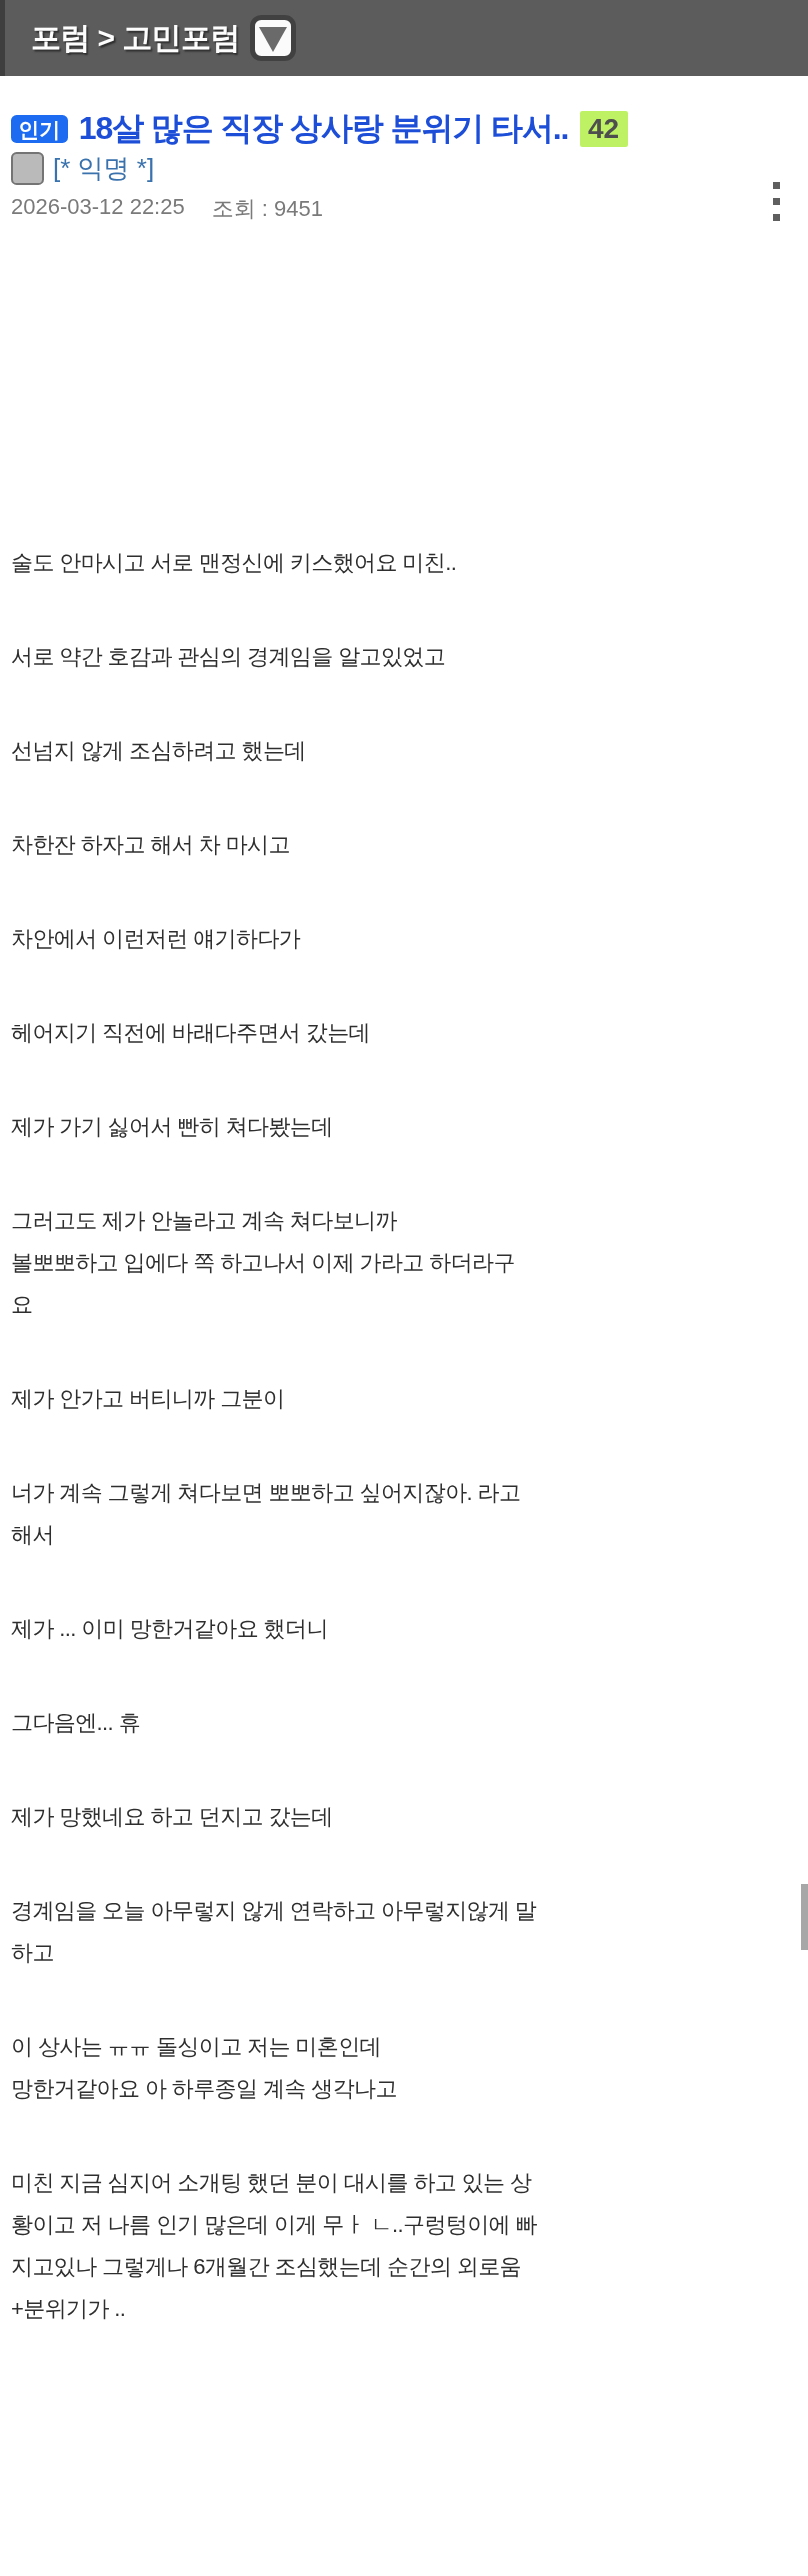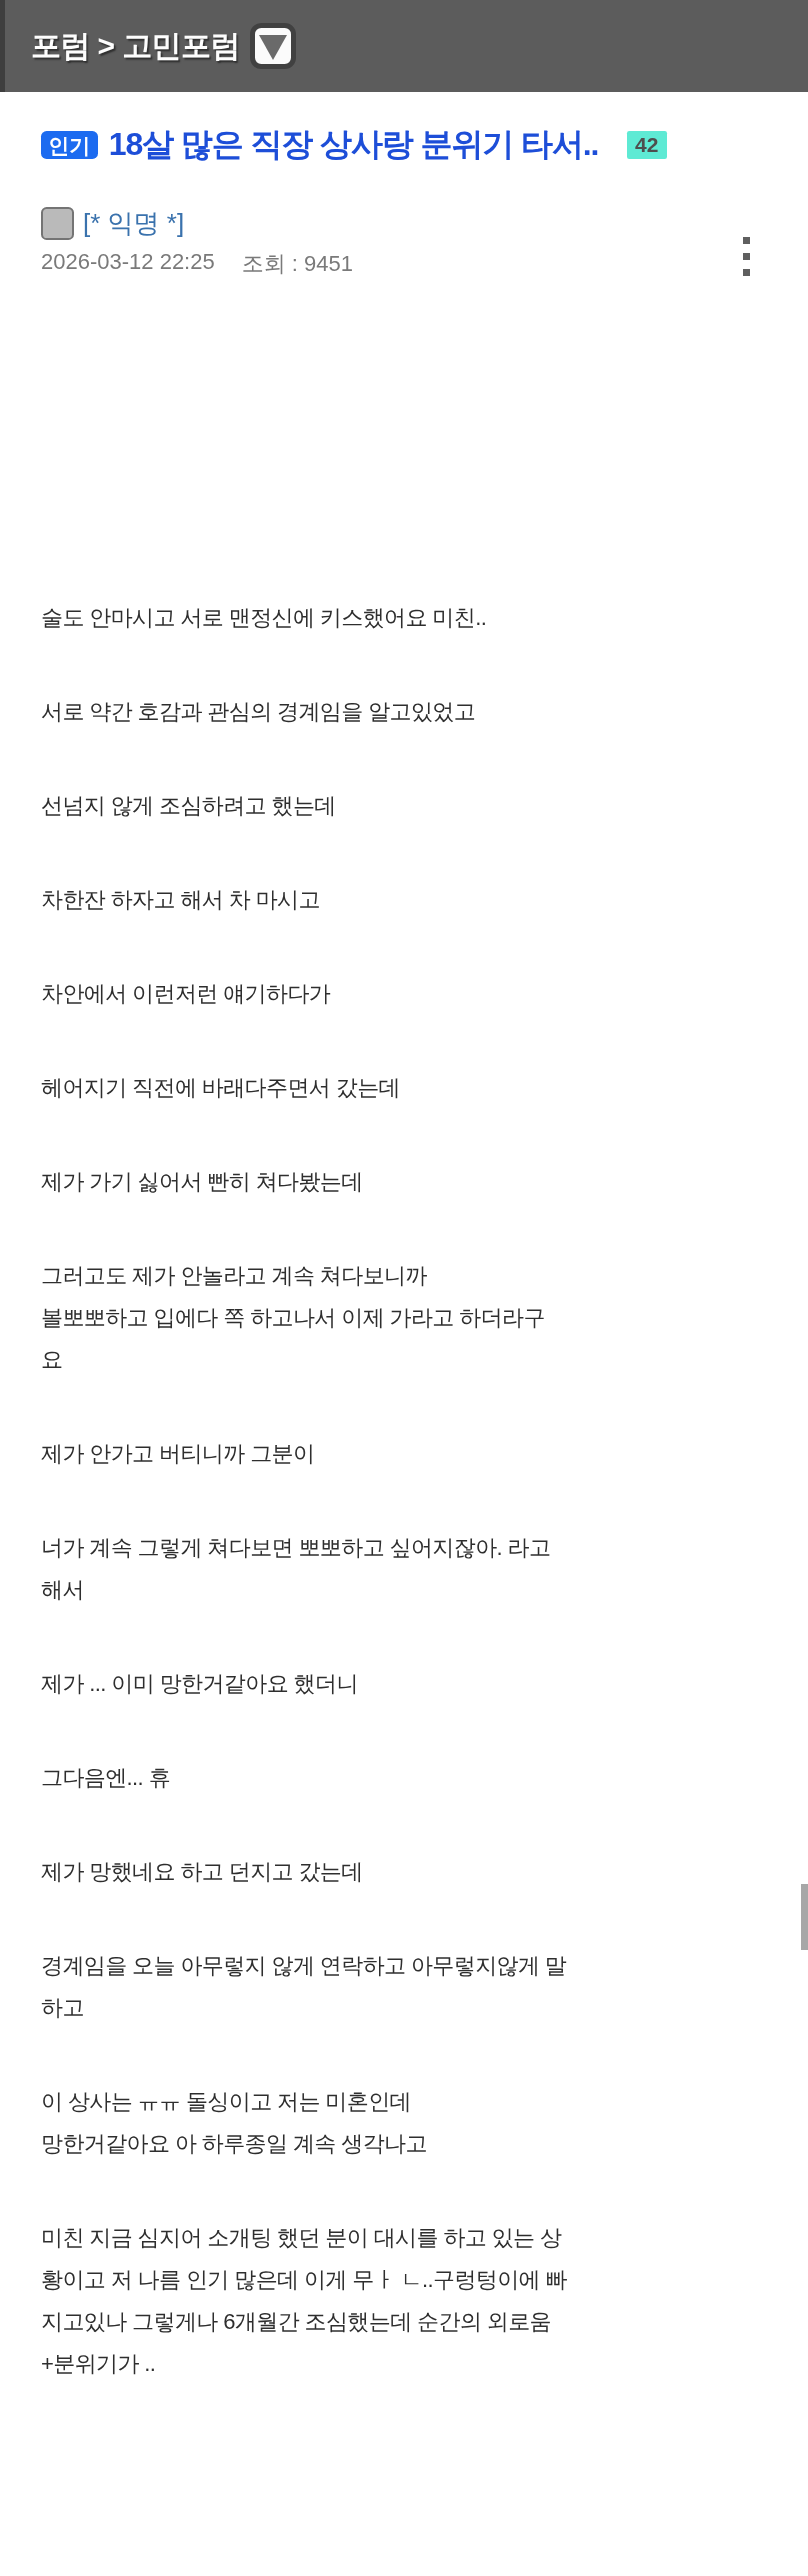--- a/index.html
+++ b/index.html
@@ -6,21 +6,21 @@
   body {
     width:808px; height:2576px;
     background:#ffffff;
     font-family:"Liberation Sans", sans-serif;
     position:relative;
     overflow:hidden;
   }
 
   
   .header {
-    height:92px;
+    height:76px;
     background:#5c5c5c;
     display:flex;
     align-items:center;
     padding-left:31px;
     box-sizing:border-box;
     position:relative;
   }
   .header::before {
     content:"";
     position:absolute; left:0; top:0;
@@ -46,21 +46,21 @@
   }
   .chevron {
     width:0; height:0;
     border-left:14.6px solid transparent;
     border-right:14.6px solid transparent;
     border-top:25px solid #6a6a6a;
     margin-top:3.4px;
   }
 
   
-  .content { padding:0 41px; }
+  .content { padding:0 11px; }
 
   .title-row {
     display:flex;
     align-items:center;
     gap:11.2px;
     margin-top:31px;
   }
   .hot-badge {
     background:#1c6bf0;
     color:#ffffff;
@@ -72,32 +72,31 @@
     line-height:1;
   }
   .post-title {
     font-size:32px;
     font-weight:bold;
     color:#1d4ed8;
     letter-spacing:-1.1px;
     white-space:nowrap;
   }
   .count-badge {
-    background:#5eead4;
+    background:#bef264;
     color:#4e4e4e;
-    font-size:21px;
+    font-size:28px;
     font-weight:bold;
     padding:2.8px 8.4px;
     border-radius:2.2px;
     flex:none;
     line-height:1.1;
-    margin-left:17px;
-  }
-
-  .post-meta { position:relative; margin-top:39px; }
+  }
+
+  .post-meta { position:relative; }
   .author-row { display:flex; align-items:center; gap:9px; }
   .avatar {
     width:29px; height:29px;
     background:#bababa;
     border:2.8px solid #747474;
     border-radius:5.6px;
     flex:none;
   }
   .author-name {
     color:#3a72ad;

